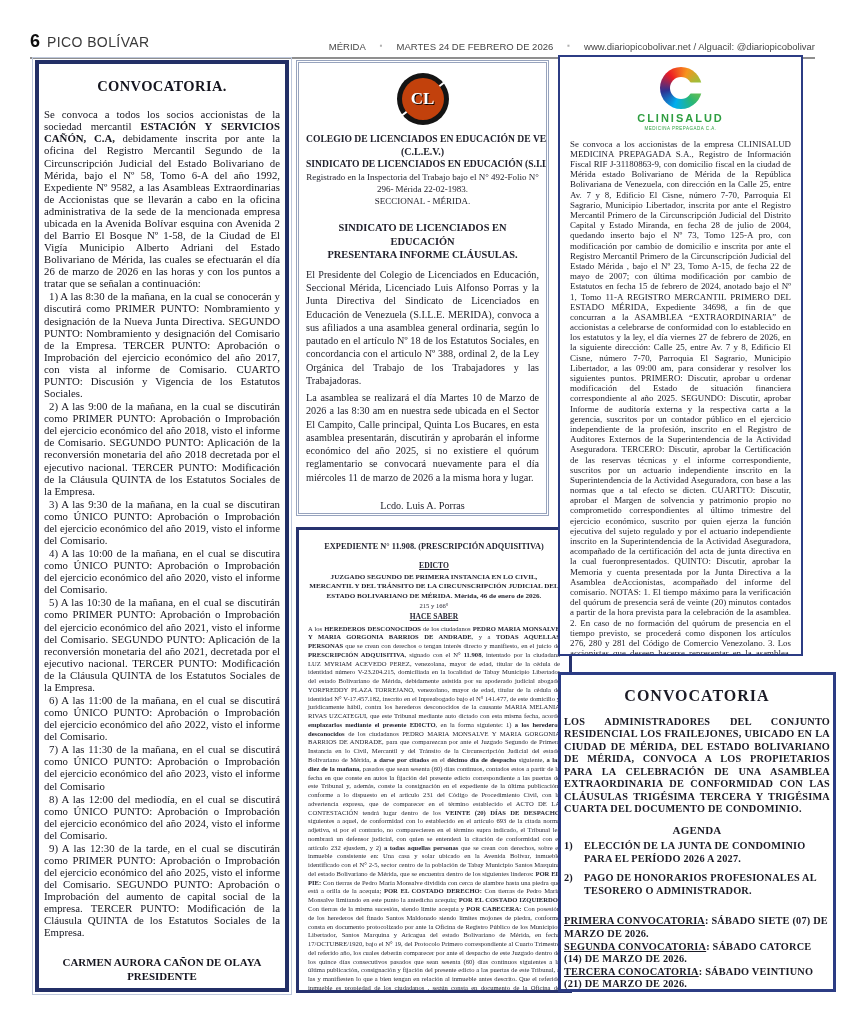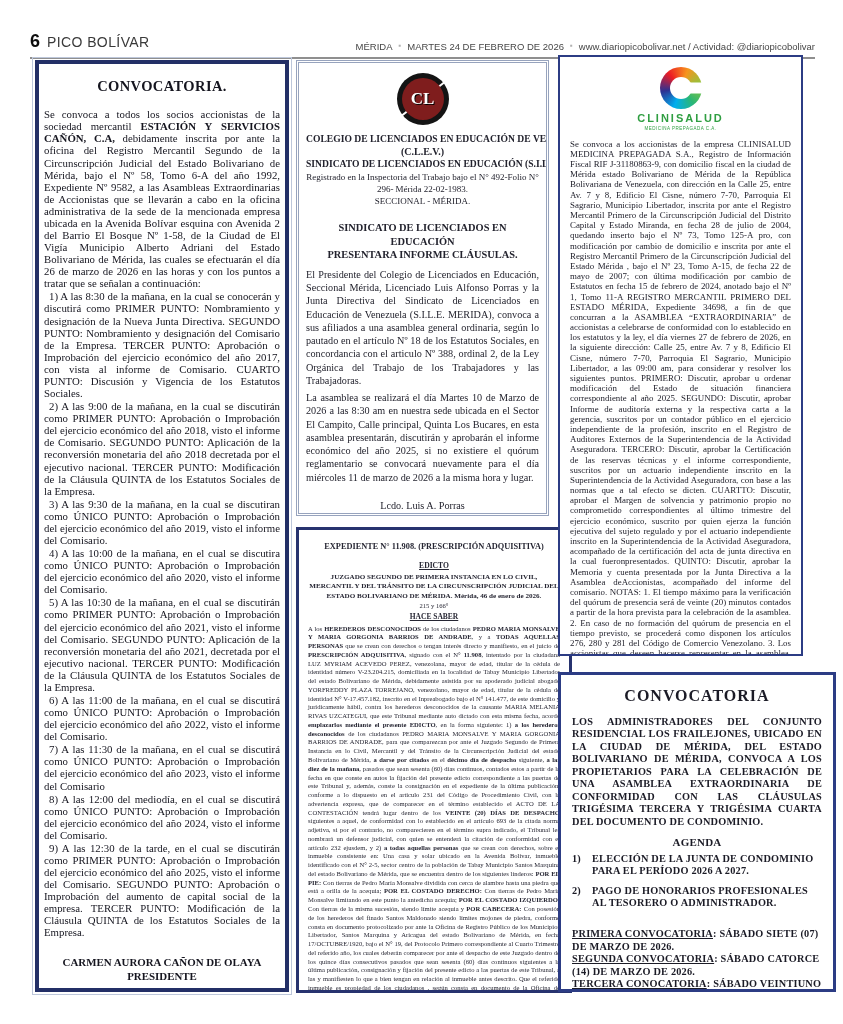--- a/index.html
+++ b/index.html
@@ -6,21 +6,21 @@
   .page{position:relative;width:843px;height:1024px;background:#fff;
         font-family:"Liberation Serif","DejaVu Serif",serif;color:#1d1d2b;overflow:hidden;}
 
   
   .hdr{position:absolute;left:30px;right:28px;top:20px;height:32px;
        border-bottom:2px solid #8f8f8f;display:flex;justify-content:space-between;
        align-items:flex-end;padding-bottom:5px;font-family:"Liberation Sans","DejaVu Sans",sans-serif;}
   .mast{display:flex;align-items:baseline;}
   .pgnum{font-size:18px;font-weight:bold;color:#0d0d0d;}
   .pname{font-size:14px;color:#3a3a3a;margin-left:7px;letter-spacing:.4px;}
-  .dateline{font-size:9.5px;color:#474747;display:flex;gap:6px;align-items:flex-start;}
+  .dateline{font-size:9.5px;color:#474747;display:flex;gap:14px;align-items:flex-start;}
   .dateline .dseg{white-space:nowrap;}
   .dsep{color:#b0b0b0;font-size:8px;}
 
   
   .box{position:absolute;background:#fff;box-sizing:border-box;overflow:hidden;}
   .just{text-align:justify;margin:0;}
   b{font-weight:bold;}
   .u{text-decoration:underline;}
 
   
@@ -30,21 +30,21 @@
   #left-box h2{font-size:14.5px;text-align:center;margin:2px 0 14px;letter-spacing:.4px;}
   #left-box p{margin-bottom:1px;}
   .pt{text-indent:5px;}
   .sigL{margin-top:16px;text-align:center;font-weight:bold;font-size:10.9px;line-height:1.35;}
 
   
   #mid-top{left:296px;top:60px;width:253px;height:456px;border:3px double #97a3bd;
            padding:8px 7px;font-size:10.2px;line-height:1.3;color:#23232e;}
   .clev-logo{width:52px;height:52px;border-radius:50%;background:#141414;margin:2px auto 8px;
              position:relative;}
-  .clev-logo .inner{position:absolute;inset:5px;border-radius:50%;background:#7f1d1d;
+  .clev-logo .inner{position:absolute;inset:5px;border-radius:50%;background:#c2410c;
              display:flex;align-items:center;justify-content:center;}
   .clev-logo .cl{color:#fff;font-weight:bold;font-size:17px;font-family:"Liberation Serif",serif;
              text-shadow:1px 1px 0 #000;}
   .clev-logo::before,.clev-logo::after{content:"";position:absolute;width:56px;height:2px;background:#fff;
              left:-2px;top:25px;transform:rotate(-38deg);}
   .clev-logo::after{transform:rotate(-38deg) translateY(4px);display:none;}
   .orgA{font-weight:bold;font-size:9.6px;text-align:center;white-space:nowrap;margin:0;}
   .orgB{font-weight:bold;font-size:10px;text-align:center;margin:0;}
   .orgC{font-size:9px;text-align:center;margin:0;line-height:1.35;}
   .subject{font-weight:bold;font-size:10.4px;text-align:center;margin:14px 0 6px;line-height:1.3;}
@@ -69,21 +69,21 @@
   .clini-c::before{content:"";position:absolute;inset:10px;background:#fff;border-radius:50%;}
   .clini-c::after{content:"";position:absolute;right:-3px;top:50%;transform:translateY(-50%);
            width:15px;height:11px;background:#fff;}
   .clini-name{color:#2f9e41;font-family:"Liberation Sans",sans-serif;font-weight:bold;
            font-size:11px;letter-spacing:2px;margin-top:3px;}
   .clini-sub{color:#2f9e41;font-family:"Liberation Sans",sans-serif;font-size:4.5px;
            letter-spacing:.5px;margin-top:1px;}
 
   
   #right-bottom{left:558px;top:672px;width:278px;height:320px;border:3px solid #2c3c84;
-             padding:10px 11px;font-weight:bold;font-size:10.3px;line-height:1.22;
+             padding:10px 3px;font-weight:bold;font-size:10.3px;line-height:1.22;
              color:#1b1b26;letter-spacing:.2px;}
   .rbT{text-align:center;font-size:16px;letter-spacing:1px;margin:1px 0 10px;}
   .rbA{text-align:center;font-size:11px;margin:8px 0 3px;}
   .rb-item{display:flex;margin:0 0 7px;}
   .rb-item .num{width:20px;flex:none;}
   .rb-item .itx{flex:1;}
   .schedP{margin:0;}
   .sched-top{margin-top:18px;}
 </style>
 </head>
@@ -94,21 +94,21 @@
   <div class="hdr">
     <div class="mast">
       <span class="pgnum">6</span>
       <span class="pname">PICO BOLÍVAR</span>
     </div>
     <div class="dateline">
       <span class="dseg">MÉRIDA</span>
       <span class="dsep">▪</span>
       <span class="dseg">MARTES 24 DE FEBRERO DE 2026</span>
       <span class="dsep">▪</span>
-      <span class="dseg">www.diariopicobolivar.net / Actividad: @diariopicobolivar</span>
+      <span class="dseg">www.diariopicobolivar.net / Alguacil: @diariopicobolivar</span>
     </div>
   </div>
 
   <section class="box" id="left-box">
     <h2>CONVOCATORIA.</h2>
     <p class="just">Se convoca a todos los socios accionistas de la sociedad mercantil <b>ESTACIÓN Y  SERVICIOS CAÑÓN, C.A,</b> debidamente inscrita por ante la oficina del Registro  Mercantil Segundo de la Circunscripción Judicial del Estado Bolivariano de Mérida,  bajo el Nº 58, Tomo 6-A del año 1992, Expediente Nº 9582, a las Asambleas  Extraordinarias de Accionistas que se llevarán a cabo en la oficina administrativa de la sede de la mencionada empresa ubicada en la Avenida Bolívar esquina con  Avenida 2 del Barrio El Bosque Nº 1-58, de la Ciudad de El Vigía Municipio Alberto  Adriani del Estado Bolivariano de Mérida, las cuales se efectuarán el día 26 de  marzo de 2026 en las horas y con los puntos a tratar que se señalan a continuación:</p>
     <p class="just pt">1) A las 8:30 de la mañana, en la cual se conocerán y discutirá como PRIMER  PUNTO: Nombramiento y designación de la Nueva Junta Directiva.  SEGUNDO PUNTO: Nombramiento y designación del Comisario de la  Empresa. TERCER PUNTO: Aprobación o Improbación del ejercicio  económico del año 2017, con vista al informe de Comisario. CUARTO  PUNTO: Discusión y Vigencia de los Estatutos Sociales.</p>
     <p class="just pt">2) A las 9:00 de la mañana, en la cual se discutirán como PRIMER PUNTO: Aprobación o Improbación del ejercicio económico del año 2018, visto el  informe de Comisario. SEGUNDO PUNTO: Aplicación de la reconversión  monetaria del año 2018 decretada por el ejecutivo nacional. TERCER  PUNTO: Modificación de la Cláusula QUINTA de los Estatutos Sociales de la Empresa.</p>
     <p class="just pt">3) A las 9:30 de la mañana, en la cual se discutiran como ÚNICO PUNTO: Aprobación o Improbación del ejercicio económico del año 2019, visto el  informe del Comisario.</p>
     <p class="just pt">4) A las 10:00 de la mañana, en el cual se discutira como ÚNICO PUNTO: Aprobación o Improbación del ejercicio económico del año 2020, visto el  informe del Comisario.</p>

